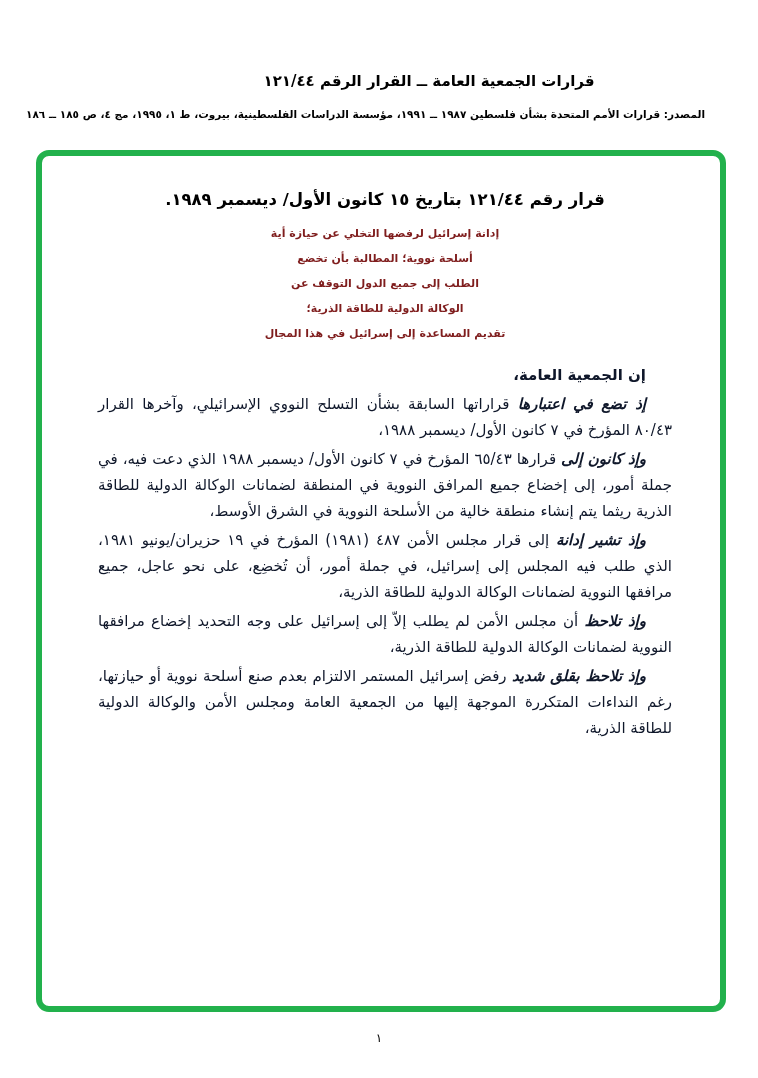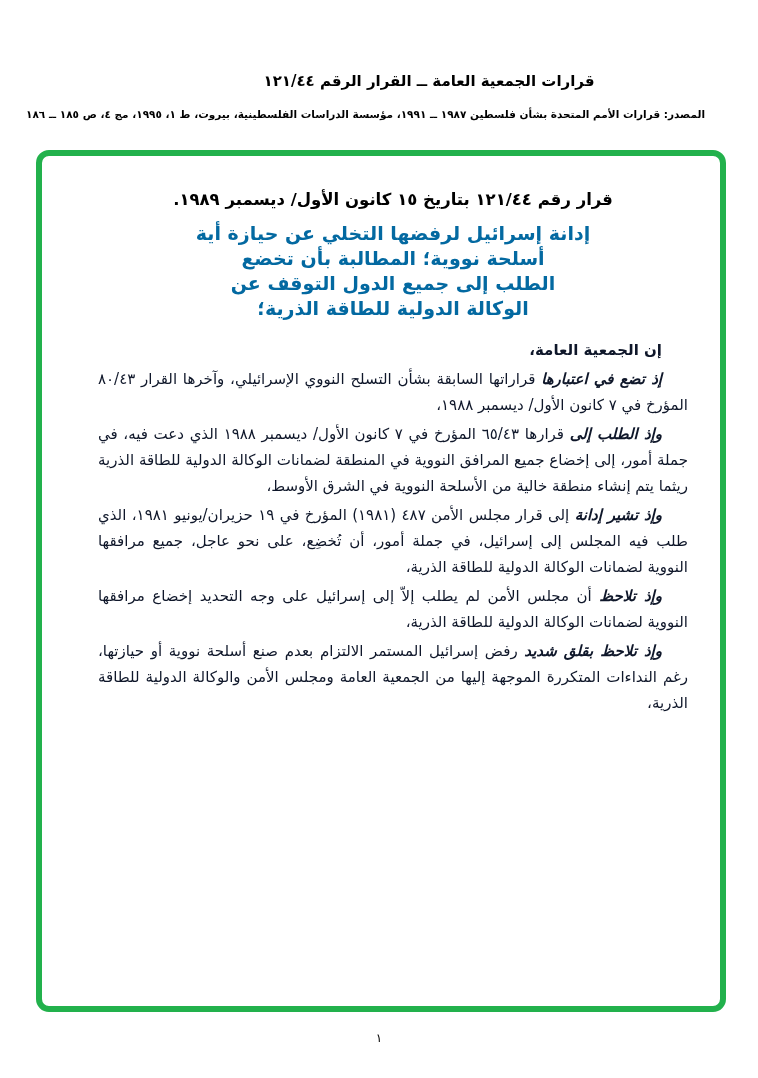--- a/index.html
+++ b/index.html
@@ -41,39 +41,39 @@
   }
   .greenbox {
     position: absolute;
     top: 150px;
     left: 36px;
     width: 690px;
     height: 862px;
     box-sizing: border-box;
     border: 6px solid #22b14c;
     border-radius: 13px;
-    padding: 34px 32px 0 56px;
+    padding: 34px 48px 0 56px;
     overflow: hidden;
     direction: rtl;
     background: #ffffff;
   }
   .res-title {
     text-align: center;
     font-weight: bold;
     font-size: 16.5px;
     color: #000;
     white-space: nowrap;
   }
   .res-subtitle {
     margin-top: 12px;
     text-align: center;
     font-weight: bold;
-    font-size: 19px;
+    font-size: 11px;
     line-height: 25px;
-    color: #0369a1;
+    color: #7f1d1d;
   }
   .opening {
     margin: 16px 0 0 0;
     font-weight: bold;
   }
   .opening, .para {
     font-size: 15px;
     line-height: 26px;
     text-align: justify;
     text-indent: 26px;
@@ -102,27 +102,28 @@
 
 <div class="greenbox">
 
   <div class="res-title">قرار رقم ١٢١/٤٤ بتاريخ ١٥ كانون الأول/ ديسمبر ١٩٨٩.</div>
 
   <div class="res-subtitle">
     <div>إدانة إسرائيل لرفضها التخلي عن حيازة أية</div>
     <div>أسلحة نووية؛ المطالبة بأن تخضع</div>
     <div>الطلب إلى جميع الدول التوقف عن</div>
     <div>الوكالة الدولية للطاقة الذرية؛</div>
+    <div>تقديم المساعدة إلى إسرائيل في هذا المجال</div>
   </div>
 
   <p class="opening">إن الجمعية العامة،</p>
 
   <p class="para"><b>إذ تضع في اعتبارها</b><span> قراراتها السابقة بشأن التسلح النووي الإسرائيلي، وآخرها القرار ٨٠/٤٣ المؤرخ في ٧ كانون الأول/ ديسمبر ١٩٨٨،</span></p>
 
-  <p class="para"><b>وإذ الطلب إلى</b><span> قرارها ٦٥/٤٣ المؤرخ في ٧ كانون الأول/ ديسمبر ١٩٨٨ الذي دعت فيه، في جملة أمور، إلى إخضاع جميع المرافق النووية في المنطقة لضمانات الوكالة الدولية للطاقة الذرية ريثما يتم إنشاء منطقة خالية من الأسلحة النووية في الشرق الأوسط،</span></p>
+  <p class="para"><b>وإذ كانون إلى</b><span> قرارها ٦٥/٤٣ المؤرخ في ٧ كانون الأول/ ديسمبر ١٩٨٨ الذي دعت فيه، في جملة أمور، إلى إخضاع جميع المرافق النووية في المنطقة لضمانات الوكالة الدولية للطاقة الذرية ريثما يتم إنشاء منطقة خالية من الأسلحة النووية في الشرق الأوسط،</span></p>
 
   <p class="para"><b>وإذ تشير إدانة</b><span> إلى قرار مجلس الأمن ٤٨٧ (١٩٨١) المؤرخ في ١٩ حزيران/يونيو ١٩٨١، الذي طلب فيه المجلس إلى إسرائيل، في جملة أمور، أن تُخضِع، على نحو عاجل، جميع مرافقها النووية لضمانات الوكالة الدولية للطاقة الذرية،</span></p>
 
   <p class="para"><b>وإذ تلاحظ</b><span> أن مجلس الأمن لم يطلب إلاّ إلى إسرائيل على وجه التحديد إخضاع مرافقها النووية لضمانات الوكالة الدولية للطاقة الذرية،</span></p>
 
   <p class="para"><b>وإذ تلاحظ بقلق شديد</b><span> رفض إسرائيل المستمر الالتزام بعدم صنع أسلحة نووية أو حيازتها، رغم النداءات المتكررة الموجهة إليها من الجمعية العامة ومجلس الأمن والوكالة الدولية للطاقة الذرية،</span></p>
 
 </div>
 
 <div class="pagenum">١</div>

